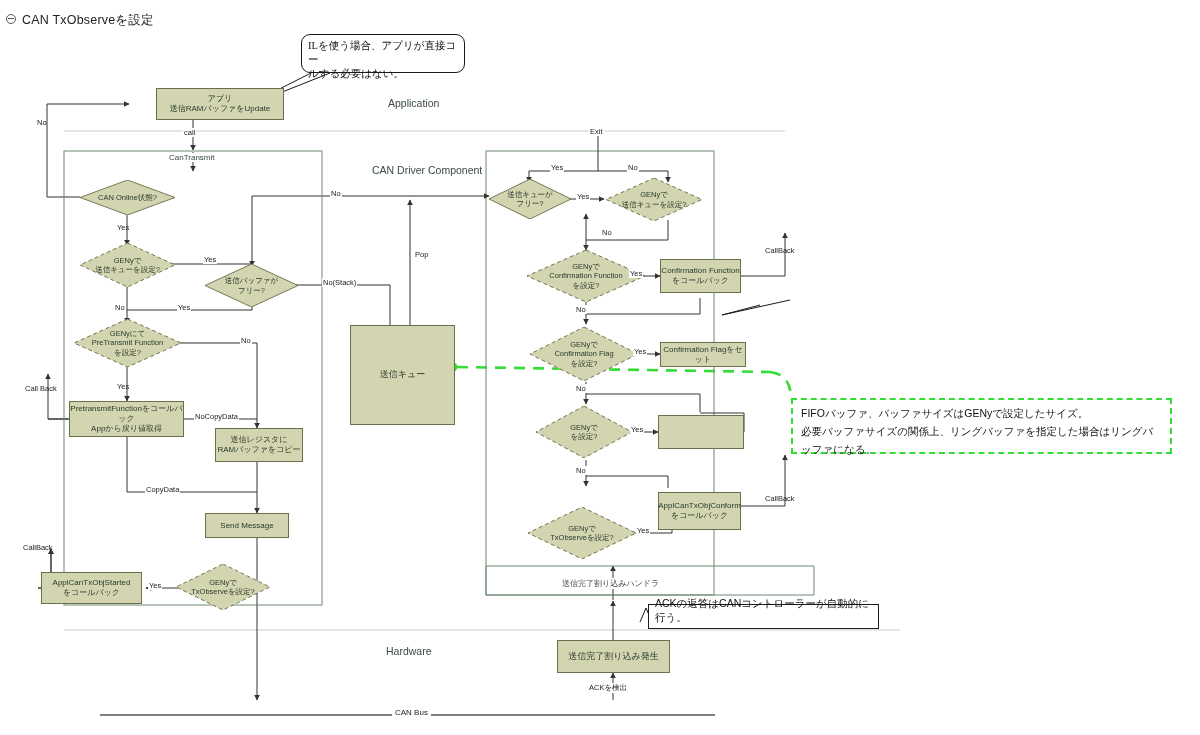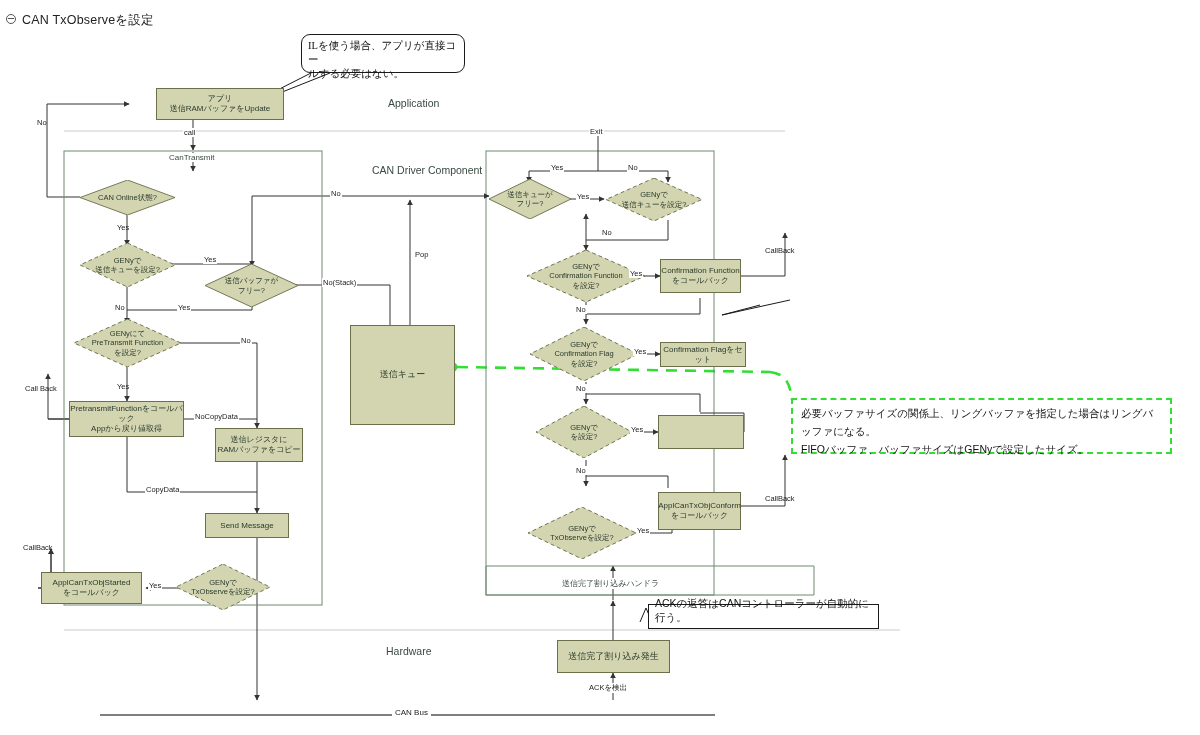--- a/index.html
+++ b/index.html
@@ -386,17 +386,17 @@
     <div>ILを使う場合、アプリが直接コー</div>
     <div>ルする必要はない。</div>
   </div>
 
 
   <div class="callout" style="left:648px;top:604px;width:231px;height:25px;display:flex;align-items:flex-end;">
     <div>ACKの返答はCANコントローラーが自動的に行う。</div>
   </div>
 
   <div class="note-green" style="left:791px;top:398px;width:381px;height:56px;">
+    <div>FIFOバッファ、バッファサイズはGENyで設定したサイズ。</div>
     <div>必要バッファサイズの関係上、リングバッファを指定した場合はリングバッファになる。</div>
-    <div>FIFOバッファ、バッファサイズはGENyで設定したサイズ。</div>
   </div>
 
 </div>
 
 </body></html>

